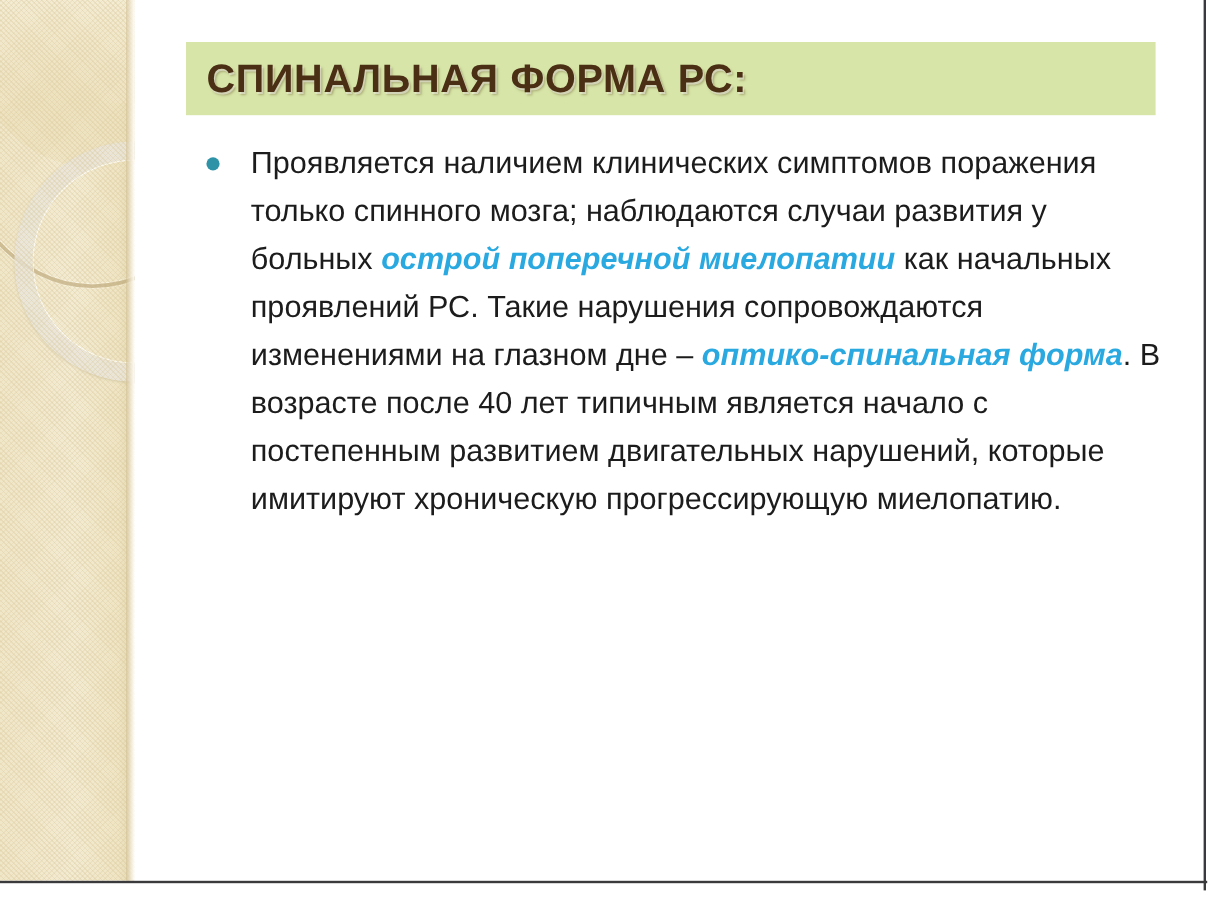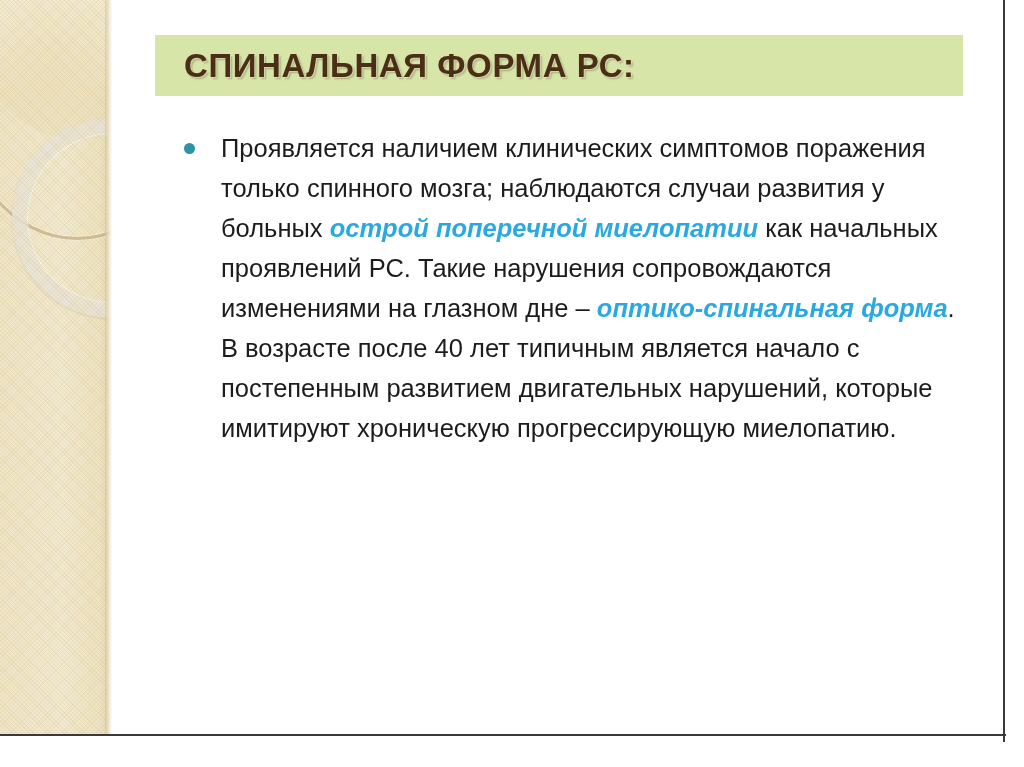--- a/index.html
+++ b/index.html
@@ -126,41 +126,41 @@
     position: absolute;
     left: 155px;
     top: 35px;
     width: 808px;
     height: 61px;
     background: #d7e6a8;
     display: flex;
     align-items: center;
   }
   .title-text {
-    margin: 12px;
+    margin: 0;
     padding: 0 0 0 17px;
     font-family: "Liberation Sans", sans-serif;
     font-size: 33px;
     font-weight: 700;
     letter-spacing: .6px;
     color: #4a2f14;
     text-shadow: 1px 1px 0 rgba(255,255,255,.45), 2px 2px 2px rgba(90,62,30,.35);
     white-space: nowrap;
   }
 
   
   .content-area {
     position: absolute;
     left: 155px;
     top: 112px;
     width: 830px;
   }
   .bullet-list {
     list-style: none;
-    margin: 16px;
+    margin: 4px;
     padding: 0;
   }
   .bullet-item {
     position: relative;
     padding-left: 50px;
     margin-bottom: 18px;
     font-size: 25.5px;
     line-height: 40px;
     color: #1c1c1c;
     font-family: "Liberation Sans", sans-serif;

